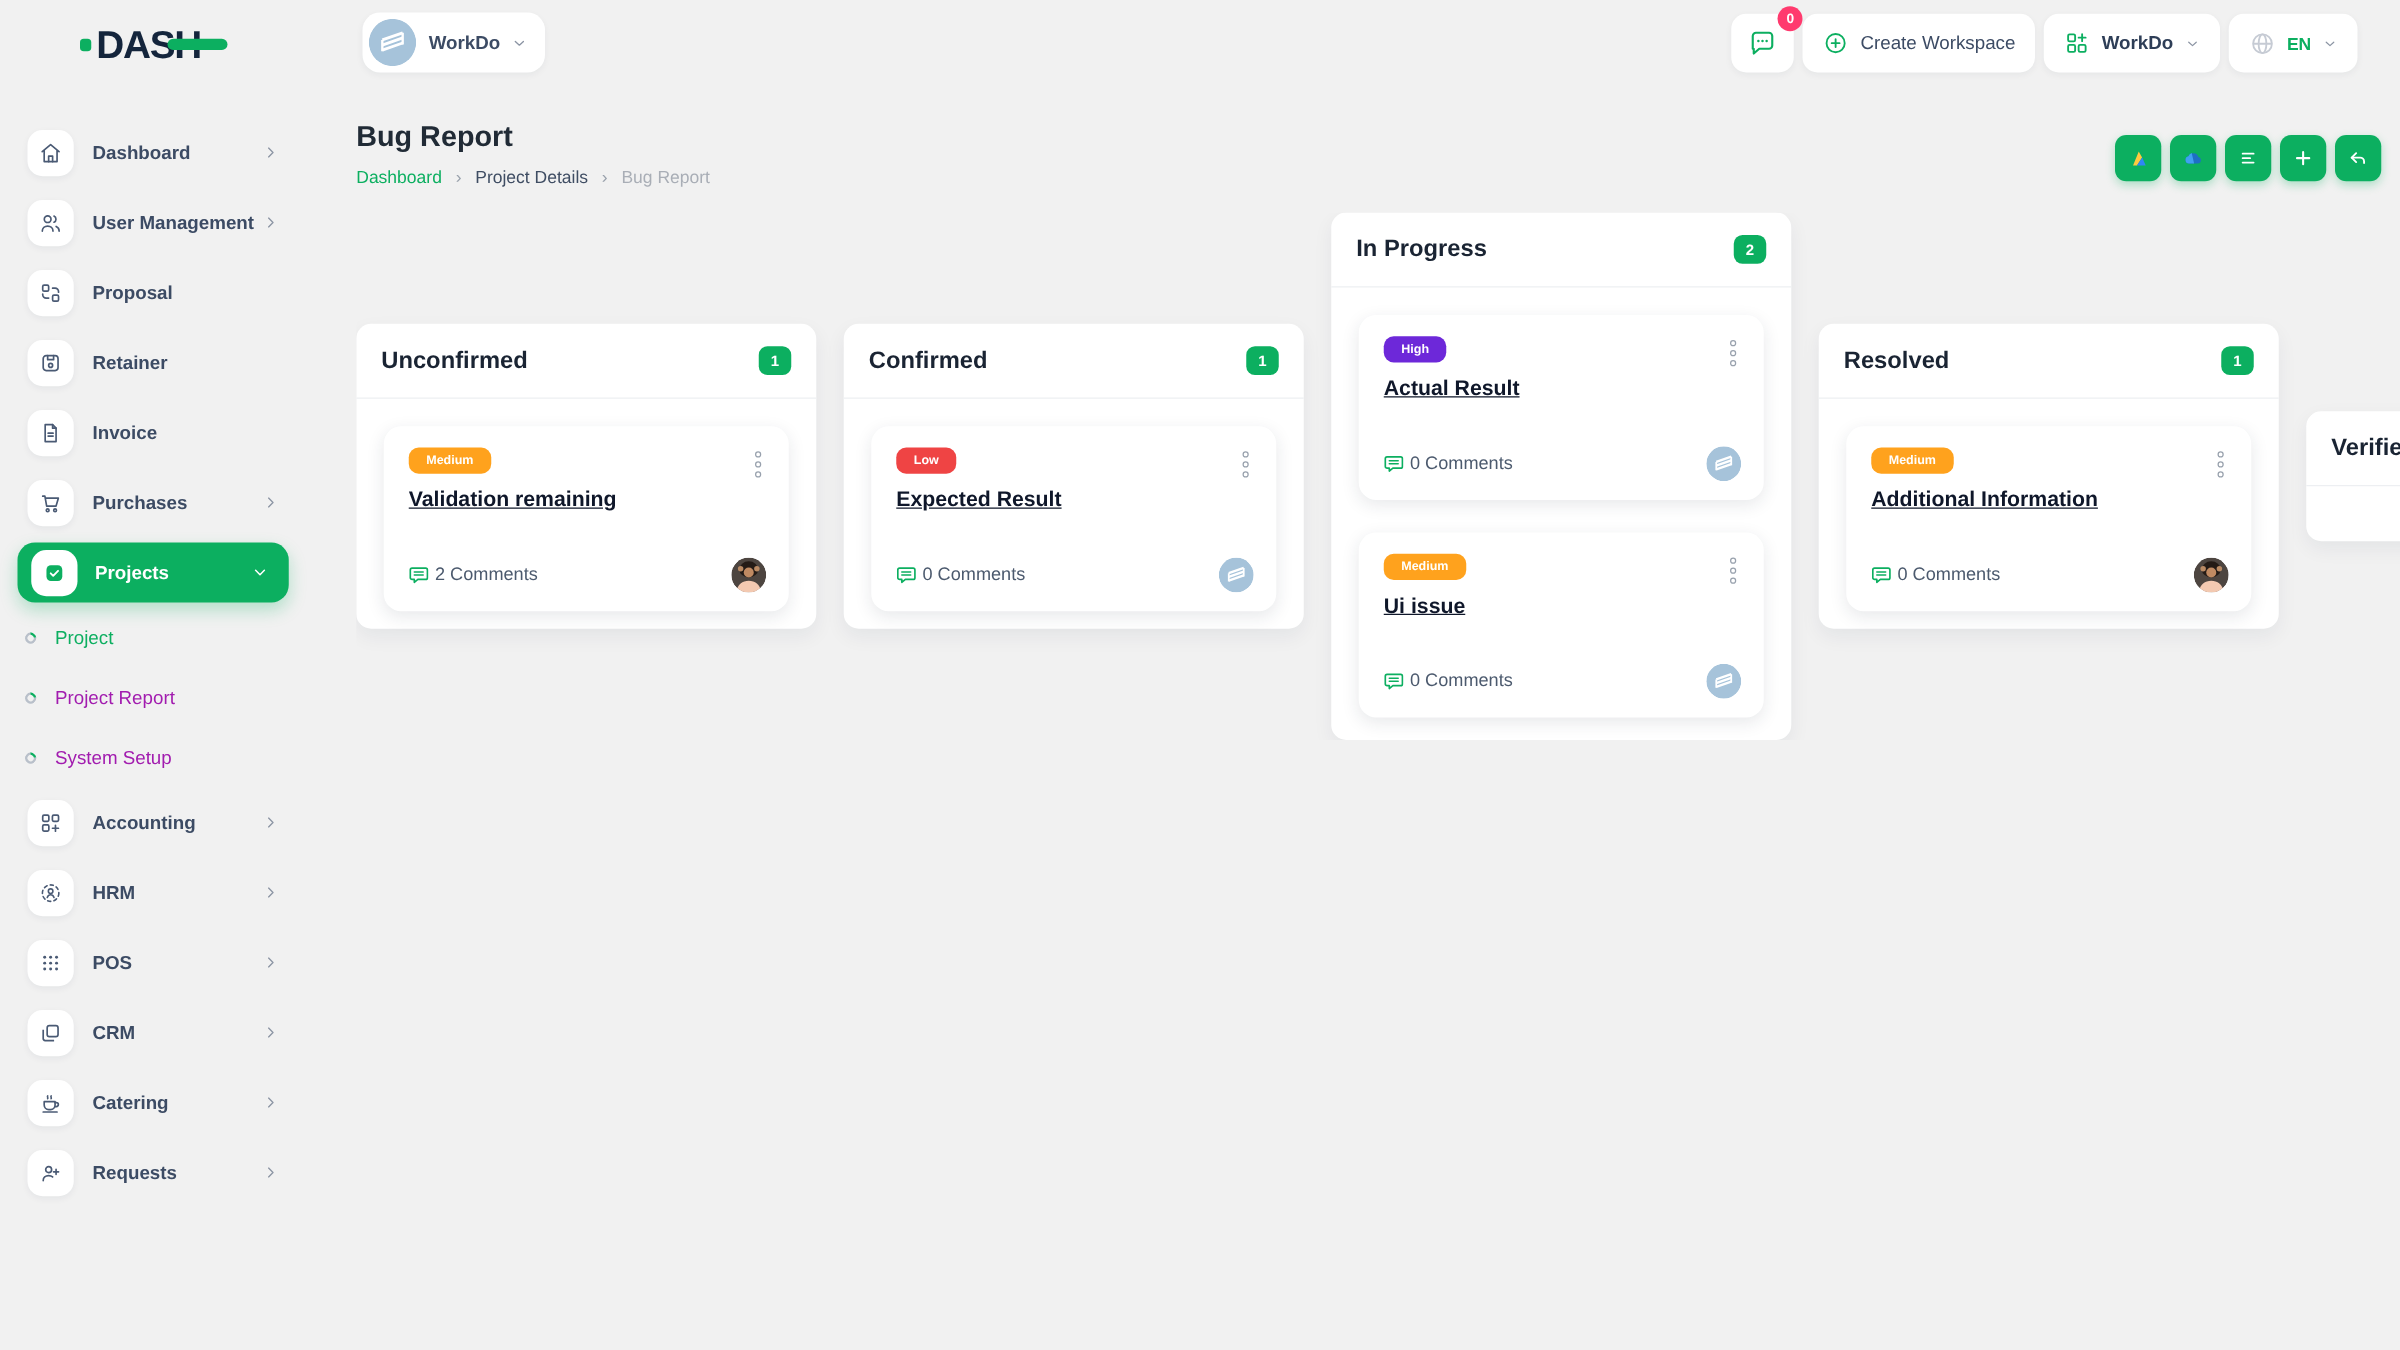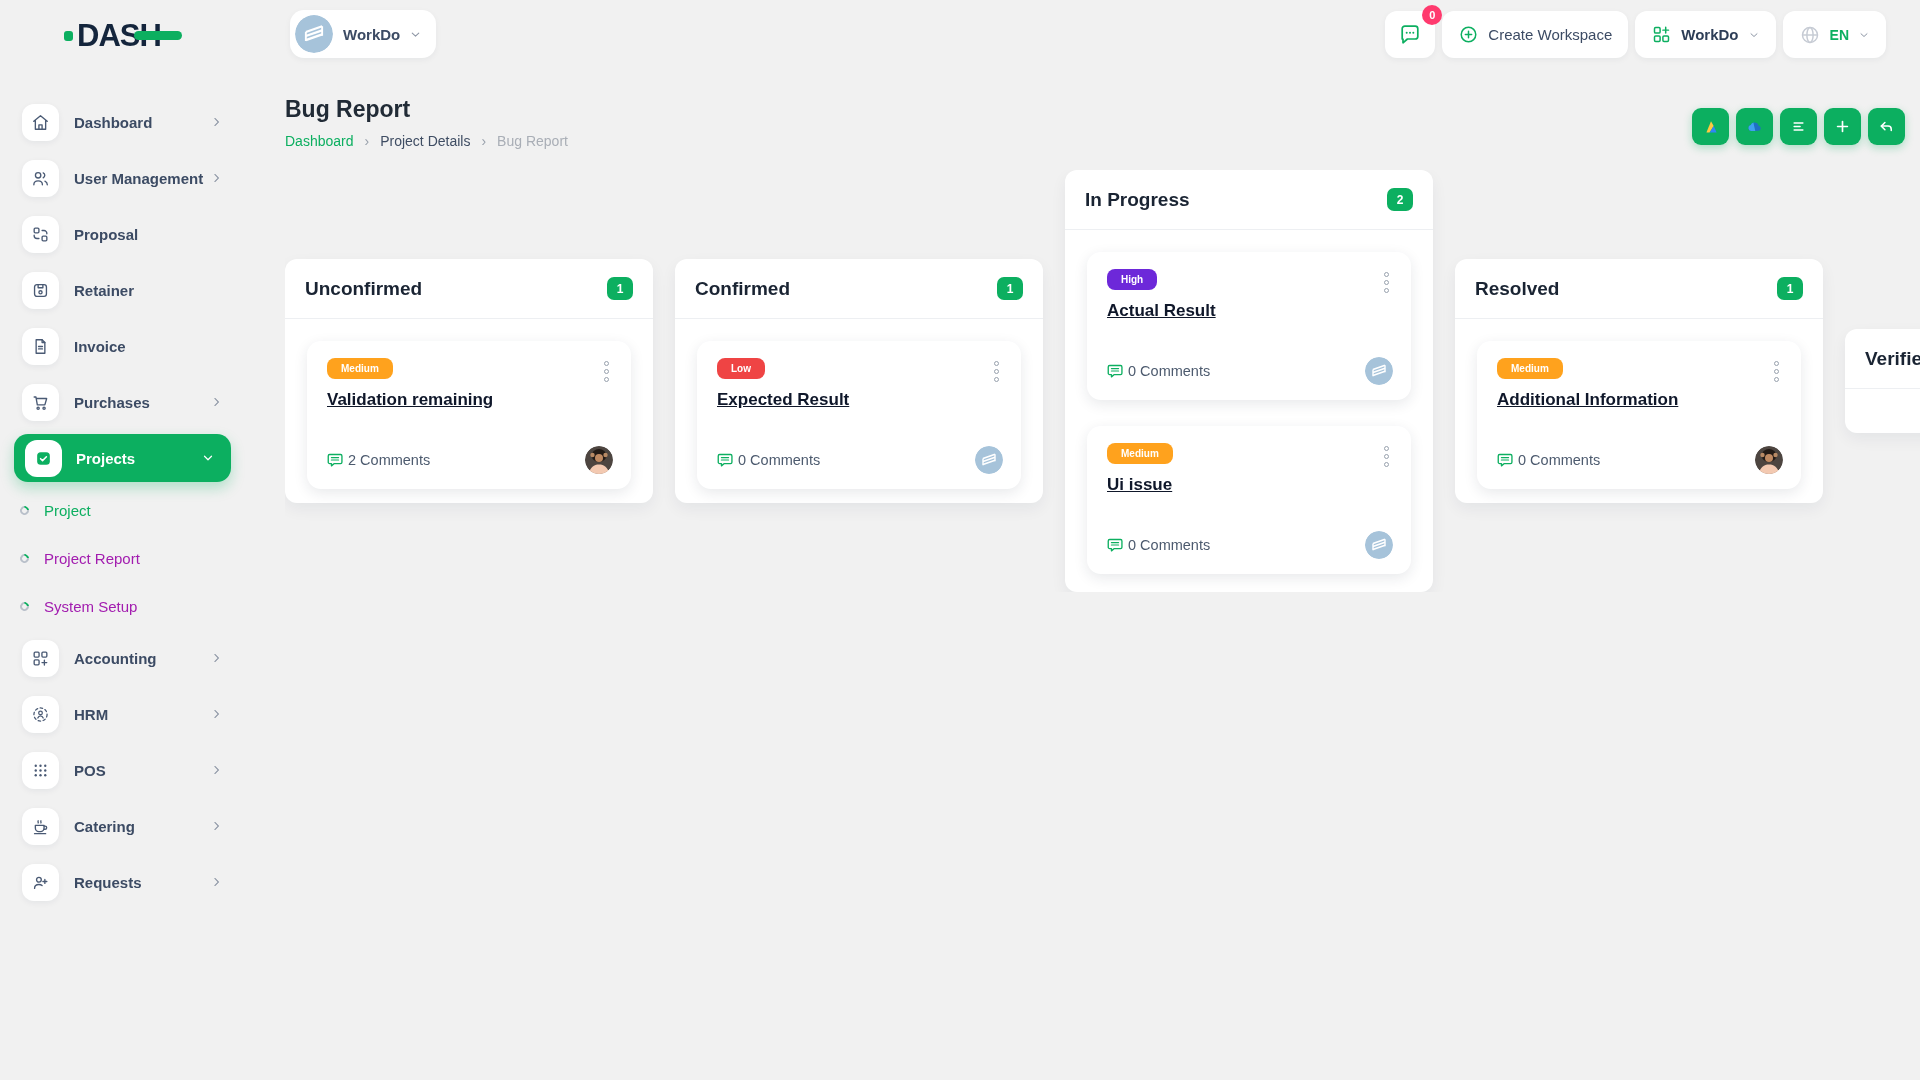--- a/index.html
+++ b/index.html
@@ -304,20 +304,32 @@
           <circle cx="12" cy="18" r="1.5"></circle>
           <circle cx="18" cy="18" r="1.5"></circle>
         </svg>
     </span>
     <span class="nav-label">POS</span>
     <svg class="nav-chev" width="13" height="13" viewBox="0 0 24 24">
       <path d="M9 5.5l6.5 6.5L9 18.5" stroke="#8c95a4" stroke-width="2" fill="none" stroke-linecap="round" stroke-linejoin="round"></path>
       </svg>
   </div>
 
+  <div class="nav-item">
+    <span class="icon-tile">
+      <svg width="19" height="19" viewBox="0 0 24 24" fill="none" stroke="#4a5a74" stroke-width="1.7" stroke-linejoin="round">
+        <rect x="8.5" y="4.5" width="11" height="11" rx="2.2"></rect>
+          <path d="M15.5 19.5h-9a2 2 0 01-2-2v-9"></path>
+        </svg>
+    </span>
+    <span class="nav-label">CRM</span>
+    <svg class="nav-chev" width="13" height="13" viewBox="0 0 24 24">
+      <path d="M9 5.5l6.5 6.5L9 18.5" stroke="#8c95a4" stroke-width="2" fill="none" stroke-linecap="round" stroke-linejoin="round"></path>
+      </svg>
+  </div>
 
   <div class="nav-item">
     <span class="icon-tile">
       <svg width="19" height="19" viewBox="0 0 24 24" fill="none" stroke="#4a5a74" stroke-width="1.7" stroke-linecap="round" stroke-linejoin="round">
         <path d="M5.5 10.5h11V14a4.5 4.5 0 01-4.5 4.5h-2A4.5 4.5 0 015.5 14z"></path>
         <path d="M16.5 11.5h1.3a2 2 0 010 4h-1.5"></path>
           <path d="M4.5 21h14"></path>
           <path d="M9 4.8c-.7.9.7 1.6 0 2.7M12.5 4.8c-.7.9.7 1.6 0 2.7"></path>
         </svg>
     </span>

